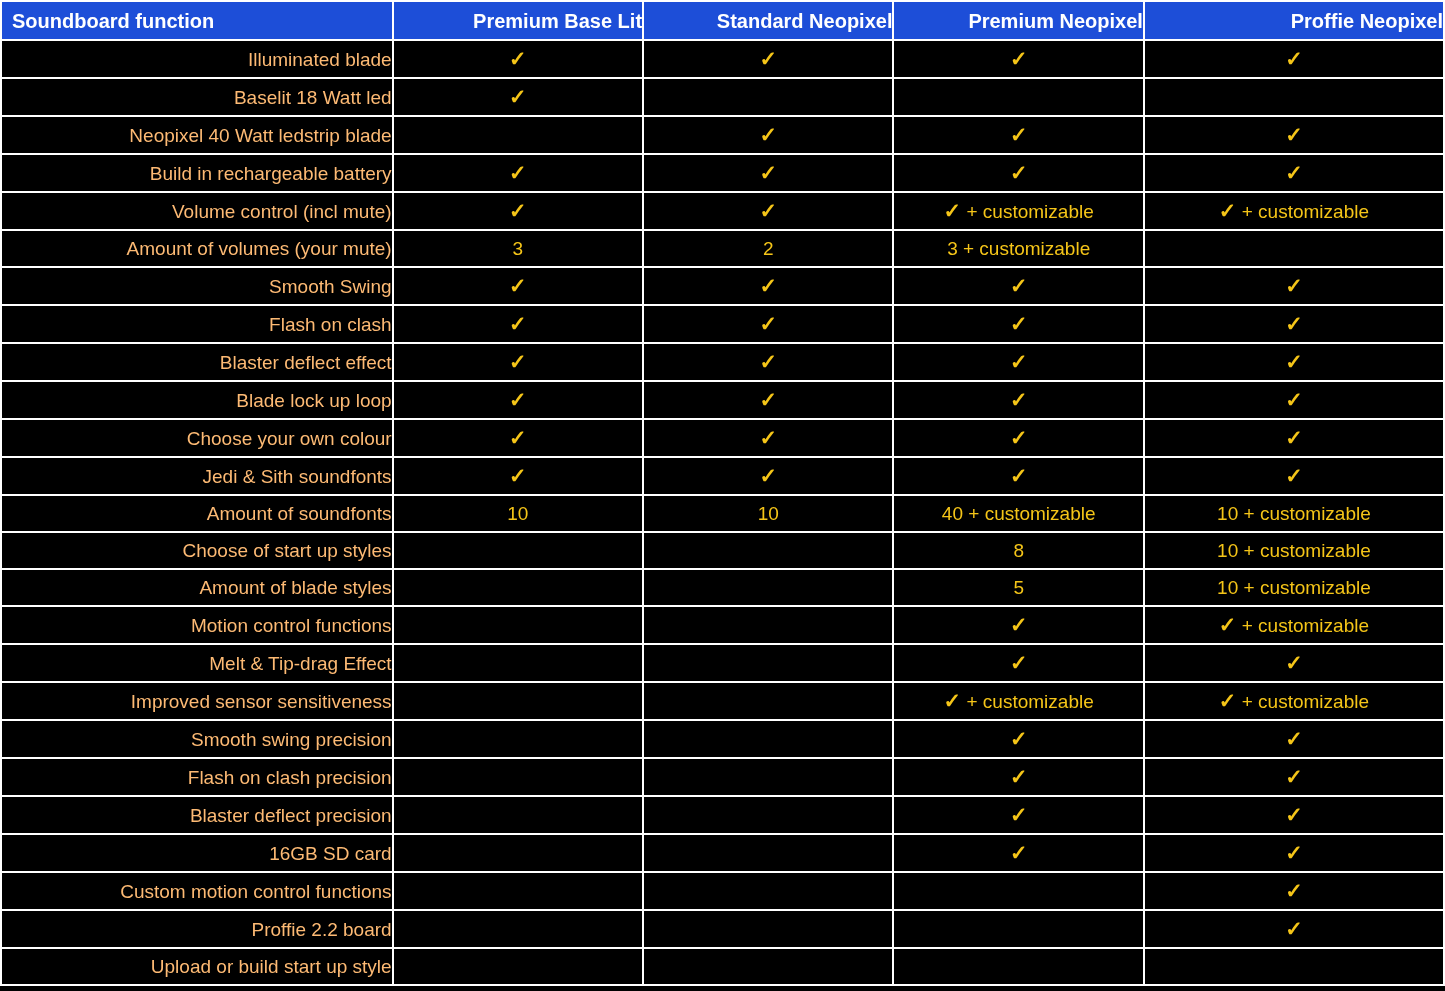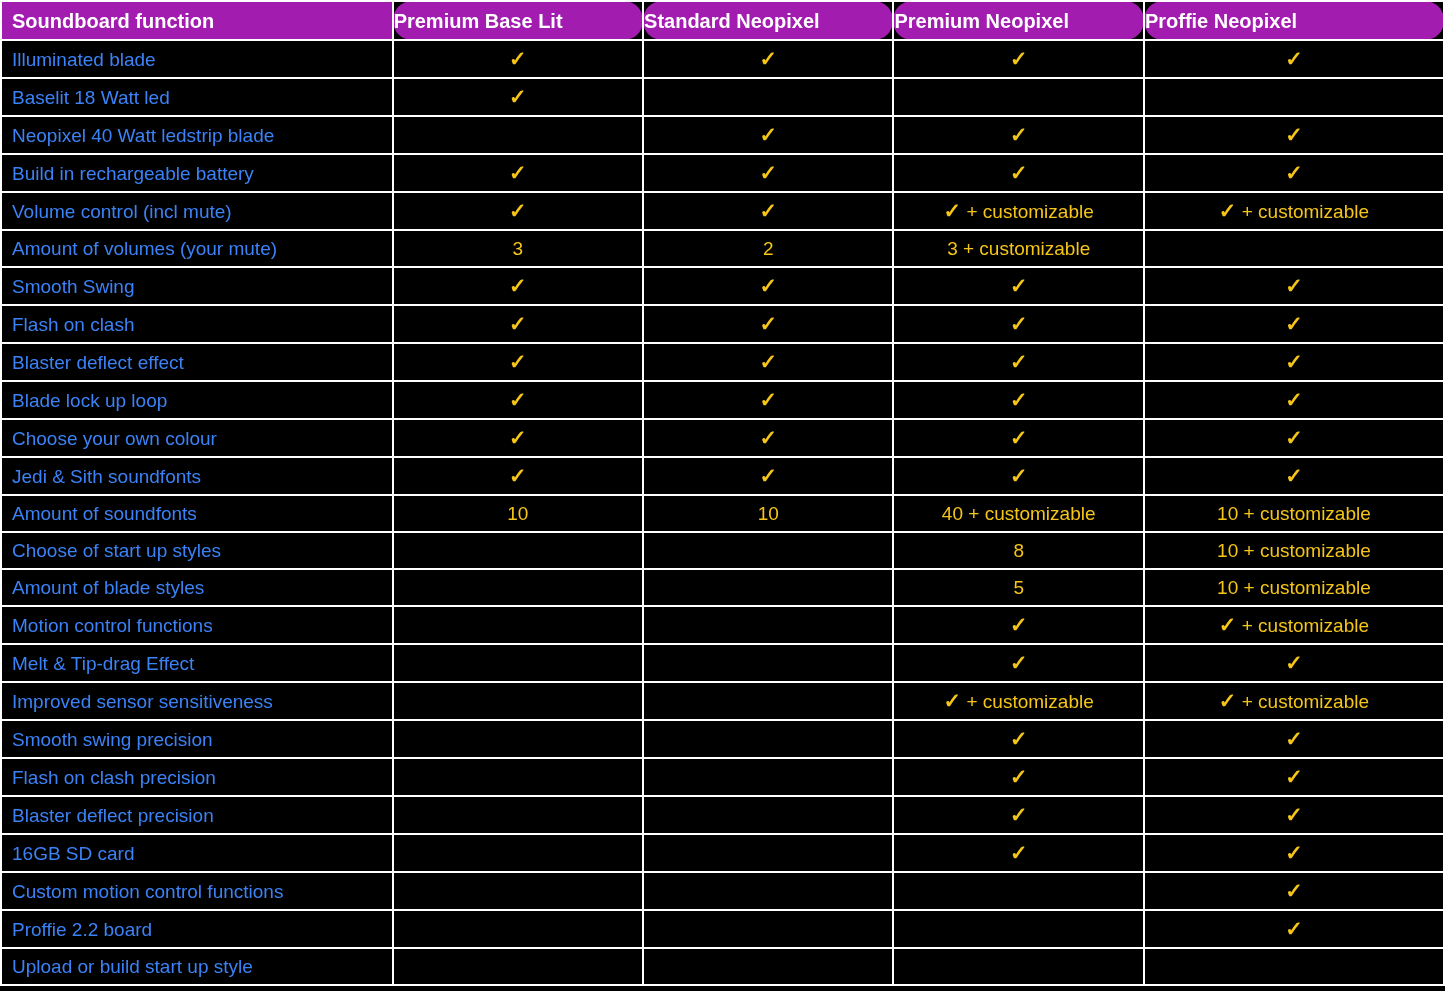--- a/index.html
+++ b/index.html
@@ -28,38 +28,36 @@
     border: 2px solid #ffffff;
     padding: 0;
     height: 35px;
     line-height: 35px;
     box-sizing: border-box;
   }
   #comparison-table thead th {
     font-size: 20px;
     font-weight: bold;
     color: #ffffff;
-    background: #a21caf;
+    background: #1d4ed8;
     height: 39px;
     line-height: 36px;
     vertical-align: middle;
   }
   #comparison-table thead th.th-function {
     text-align: left;
     padding-left: 10px;
   }
   #comparison-table thead th.th-plan {
-    text-align: left;
-    border-radius: 19px;
+    text-align: right;
   }
   #comparison-table td.cell-function {
-    text-align: left;
-    padding-left: 10px;
+    text-align: right;
     font-size: 19px;
-    color: #3b82f6;
+    color: #fdba74;
     white-space: nowrap;
     overflow: hidden;
   }
   #comparison-table td.cell-value {
     text-align: center;
     font-size: 19px;
     color: #f5c518;
     white-space: nowrap;
     overflow: hidden;
   }

